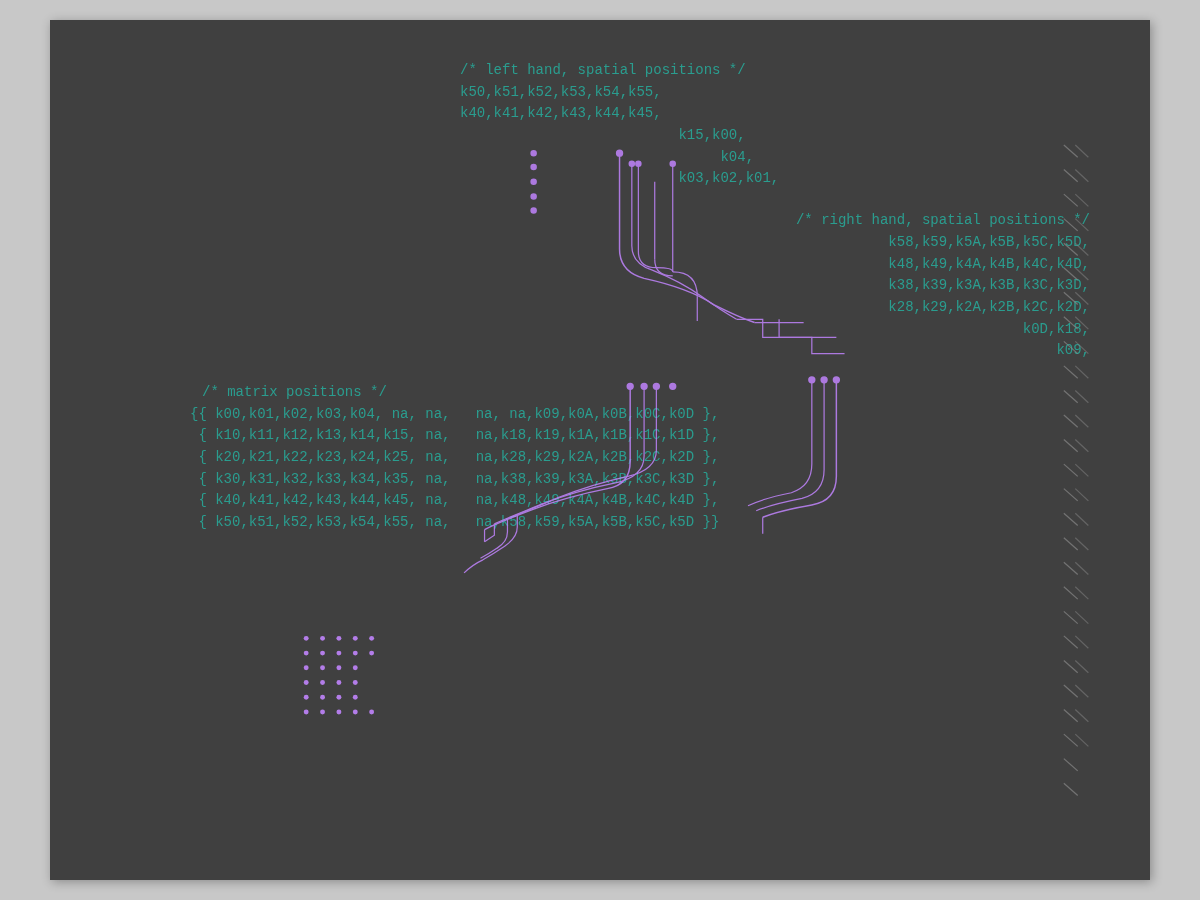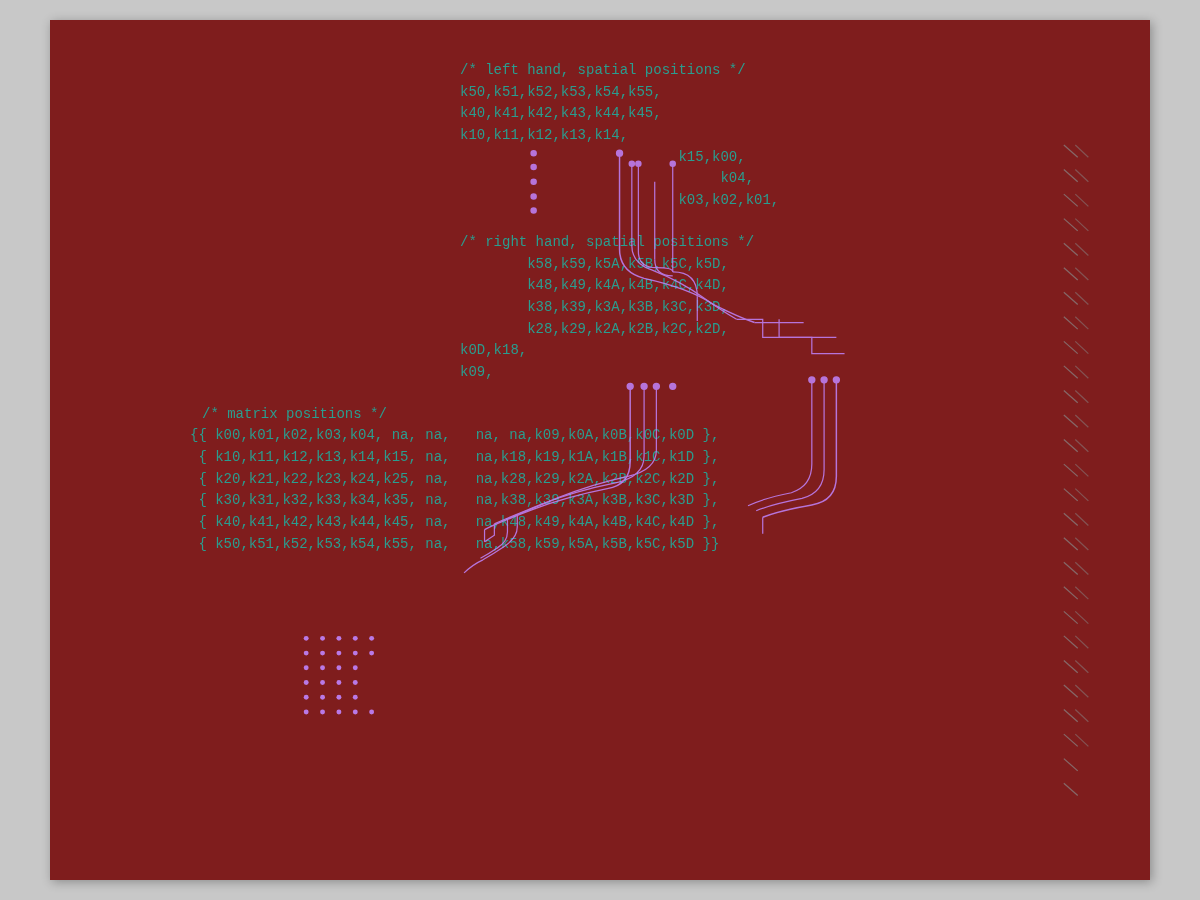--- a/index.html
+++ b/index.html
@@ -10,21 +10,21 @@
       background: #c8c8c8;
       overflow: hidden;
       display: flex;
       align-items: center;
       justify-content: center;
     }
 
     .page {
       width: 1100px;
       height: 860px;
-      background: #7f1d1d;
+      background: #404040;
       position: relative;
       box-shadow: 2px 2px 10px rgba(0,0,0,0.3);
       padding: 30px 60px 30px 140px;
       font-family: 'Courier New', Courier, monospace;
     }
 
     
     .code-block {
       position: relative;
       font-size: 14px;
@@ -78,27 +78,26 @@
 </head>
 <body>
 
 <div class="page">
   <div class="page-content">
 
     <div class="top-section code-block" style="margin-left: 270px;">
       <span class="code-line comment">/* left hand, spatial positions */</span>
       <span class="code-line">k50,k51,k52,k53,k54,k55,</span>
       <span class="code-line">k40,k41,k42,k43,k44,k45,</span>
-      <span class="code-line">k10,k11,k12,k13,k14,</span>
       <span class="code-line">                          k15,k00,</span>
       <span class="code-line">                               k04,</span>
       <span class="code-line">                          k03,k02,k01,</span>
     </div>
 
-    <div class="middle-section code-block" style="margin-left: 270px; margin-top: 20px;">
+    <div class="middle-section code-block" style="margin-left: 270px; margin-top: 20px; text-align: right;">
       <span class="code-line comment">/* right hand, spatial positions */</span>
       <span class="code-line">        k58,k59,k5A,k5B,k5C,k5D,</span>
       <span class="code-line">        k48,k49,k4A,k4B,k4C,k4D,</span>
       <span class="code-line">        k38,k39,k3A,k3B,k3C,k3D,</span>
       <span class="code-line">        k28,k29,k2A,k2B,k2C,k2D,</span>
       <span class="code-line">k0D,k18,</span>
       <span class="code-line">k09,</span>
     </div>
 
     <div class="bottom-section code-block" style="margin-top: 14px;">

